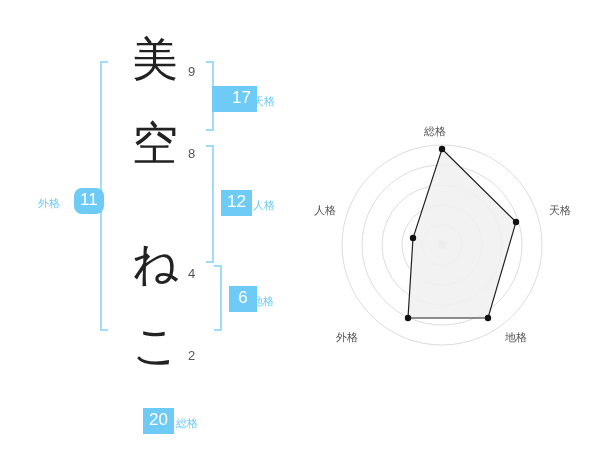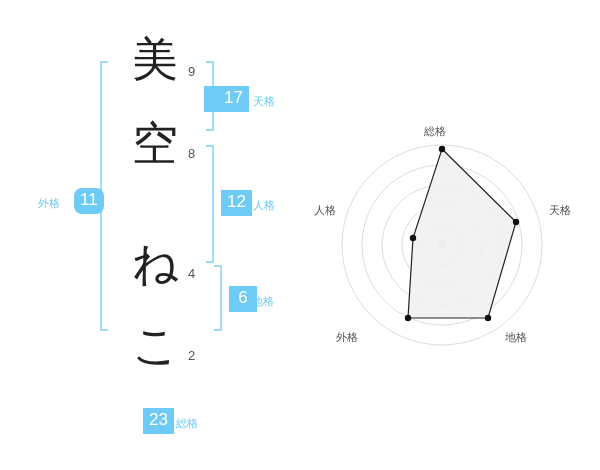--- a/index.html
+++ b/index.html
@@ -67,21 +67,21 @@
     line-height: 1.1;
   }
   .badge-label {
     position: absolute;
     font-size: 11px;
     color: #6ecbf5;
     font-family: "DejaVu Sans", sans-serif;
     white-space: nowrap;
   }
 
-  .b-tenkaku      { left: 204px; top: 86px; padding-left: 20px; }
+  .b-tenkaku      { left: 212px; top: 86px; padding-left: 20px; }
   .l-tenkaku      { left: 253px; top: 94px; }
   .b-jinkaku      { left: 221px; top: 190px; }
   .l-jinkaku      { left: 253px; top: 198px; }
   .b-chikaku      { left: 229px; top: 286px; }
   .l-chikaku      { left: 252px; top: 294px; }
   .b-gaikaku      { left: 74px;  top: 188px; border-radius: 8px; }
   .l-gaikaku      { left: 38px;  top: 196px; }
   .b-soukaku      { left: 143px; top: 408px; }
   .l-soukaku      { left: 176px; top: 416px; }
 
@@ -147,21 +147,21 @@
 
     <div class="badge b-jinkaku">12</div>
     <div class="badge-label l-jinkaku">人格</div>
 
     <div class="badge b-chikaku">6</div>
     <div class="badge-label l-chikaku">地格</div>
 
     <div class="badge b-gaikaku">11</div>
     <div class="badge-label l-gaikaku">外格</div>
 
-    <div class="badge b-soukaku">23</div>
+    <div class="badge b-soukaku">20</div>
     <div class="badge-label l-soukaku">総格</div>
   </div>
 
   <div class="radar-panel">
     <svg class="radar-svg" width="300" height="470" viewBox="0 0 300 470">
       <g>
         <circle cx="142" cy="245" r="100" fill="none" stroke="#dddddd" stroke-width="1"></circle>
         <circle cx="142" cy="245" r="80" fill="none" stroke="#dddddd" stroke-width="1"></circle>
         <circle cx="142" cy="245" r="60" fill="none" stroke="#dddddd" stroke-width="1"></circle>
         <circle cx="142" cy="245" r="40" fill="none" stroke="#dddddd" stroke-width="1"></circle>

